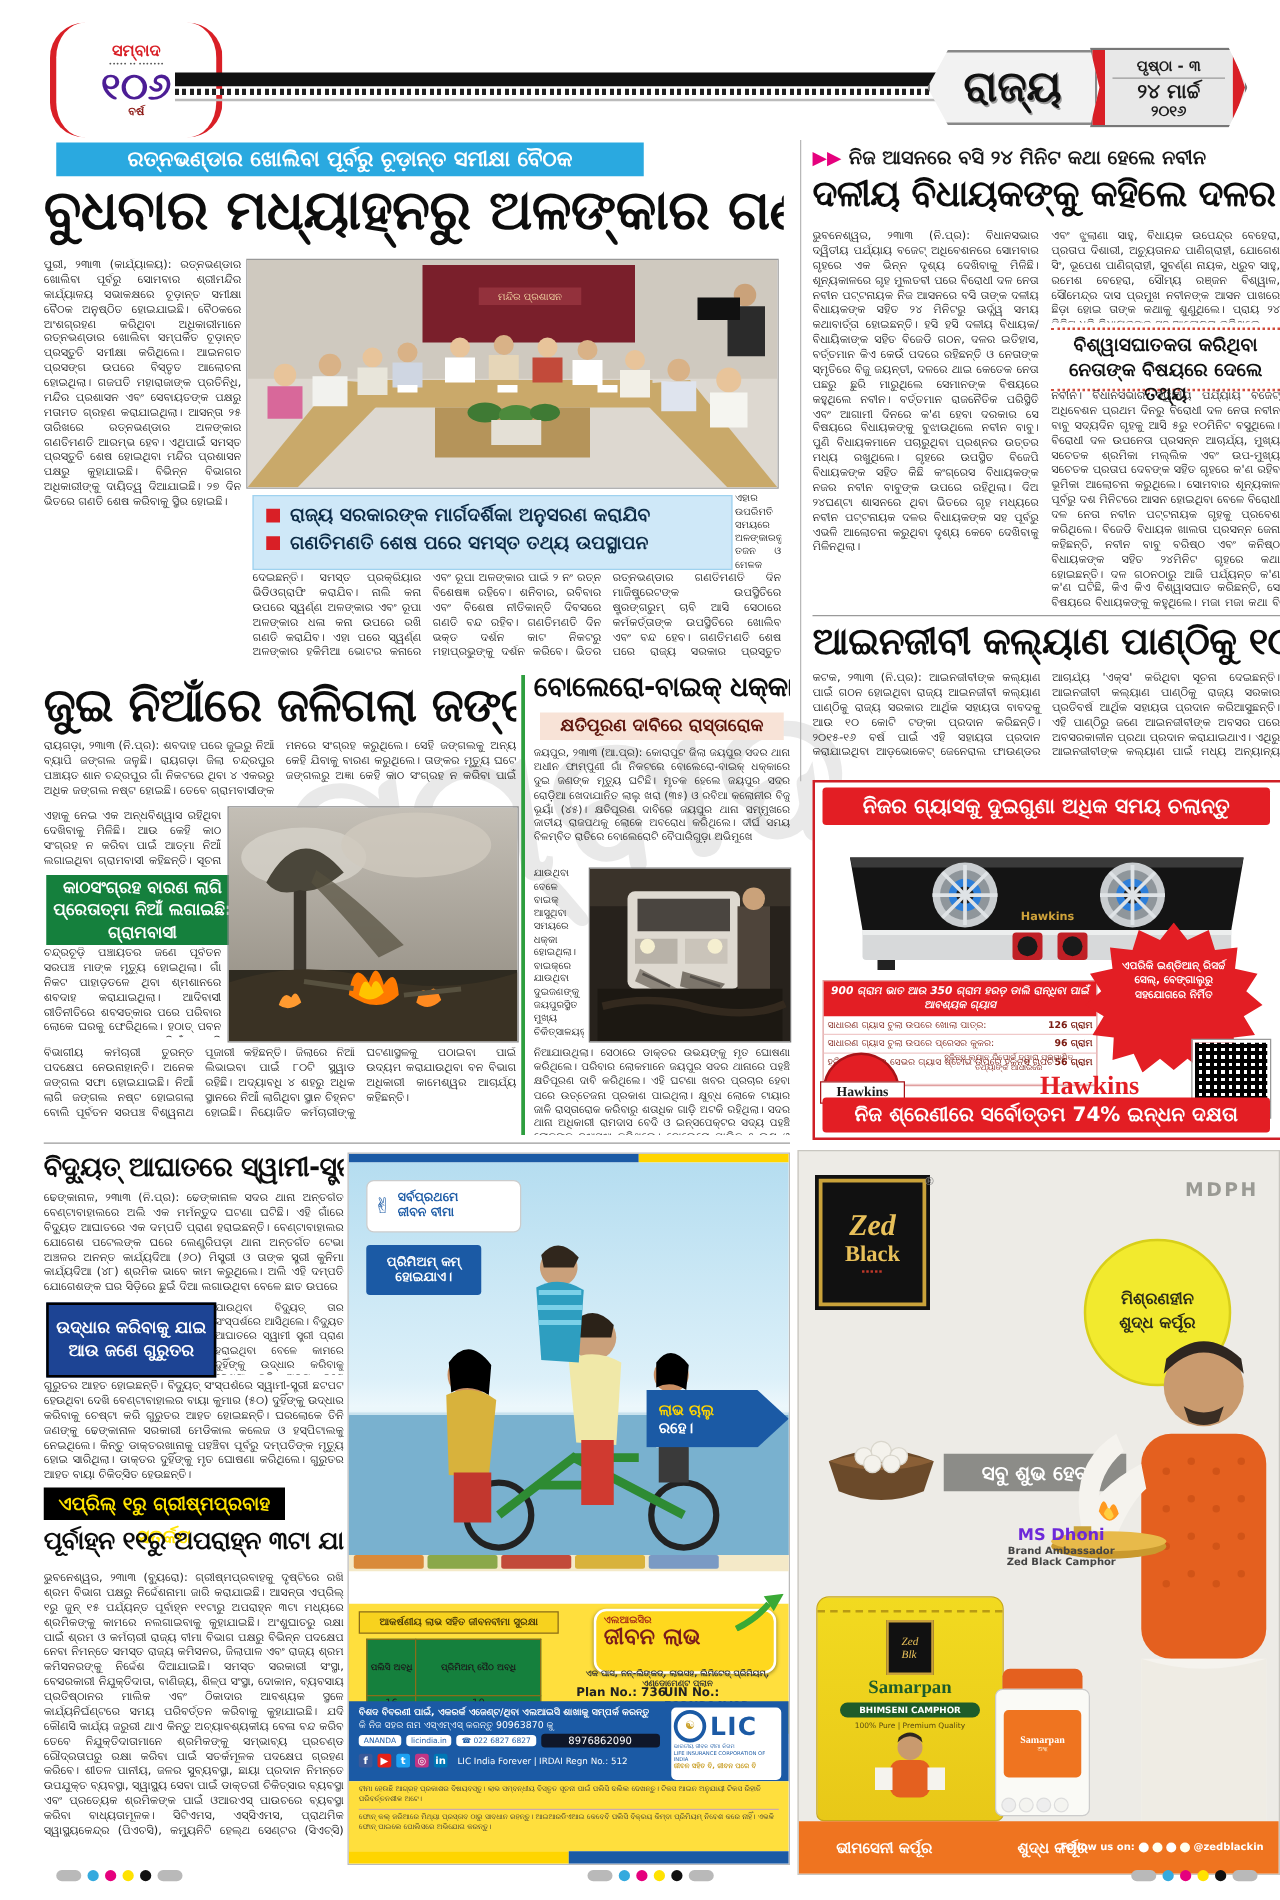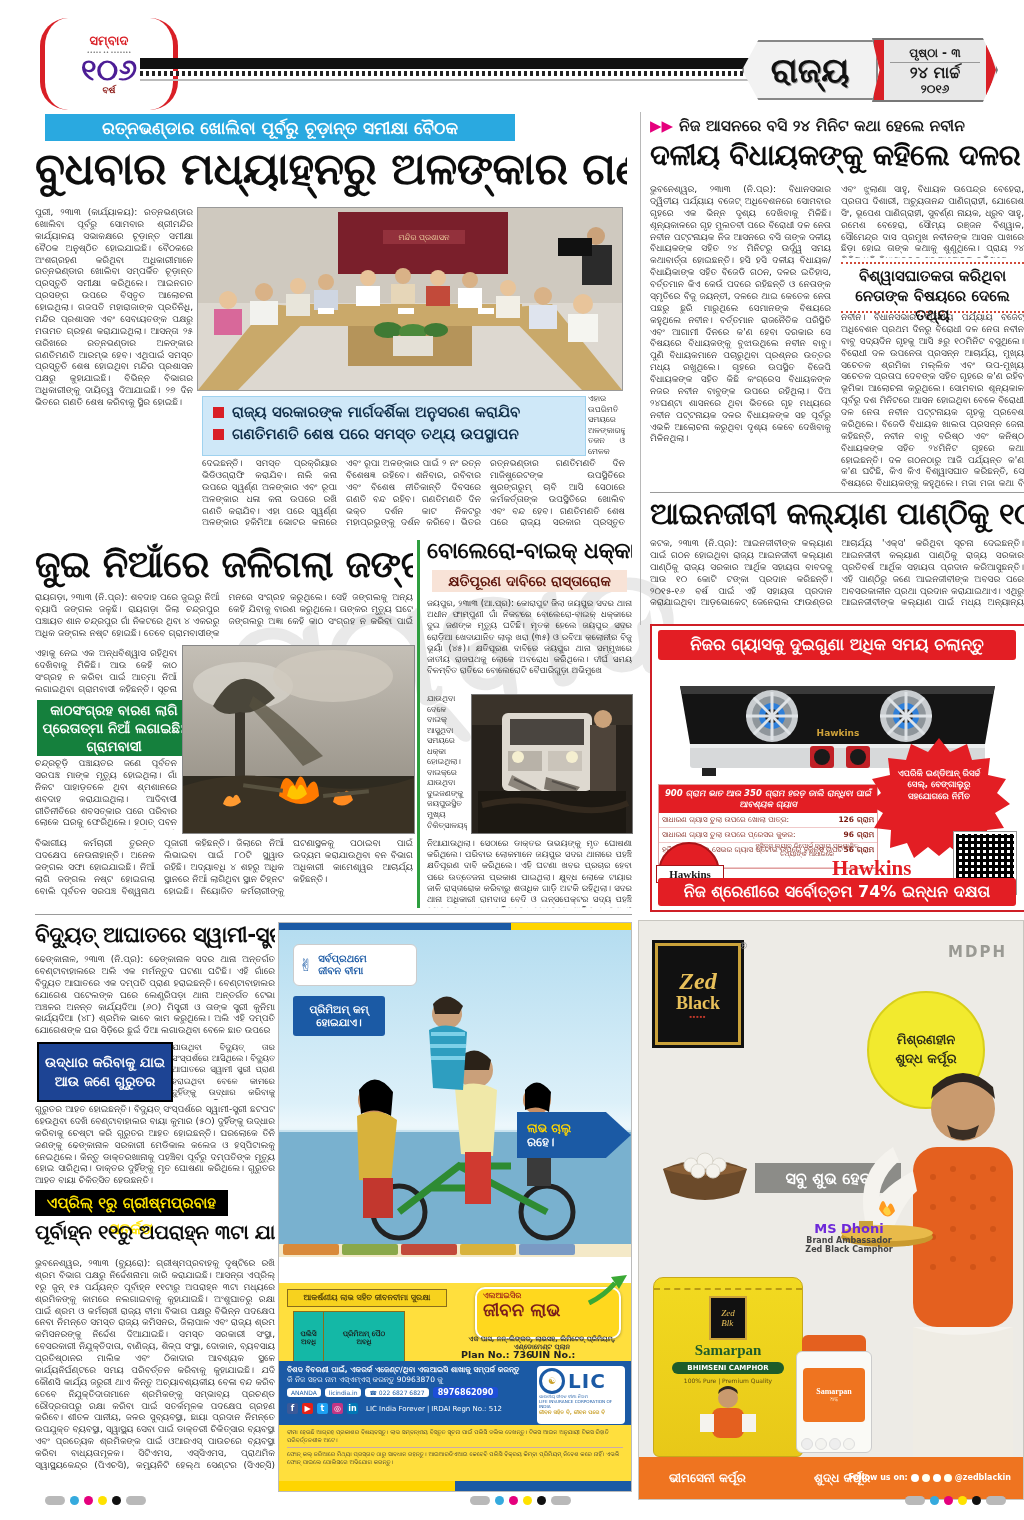--- a/index.html
+++ b/index.html
@@ -373,21 +373,21 @@
     <div class="abs" style="left:0;top:321px;width:352px;height:13px;display:flex;gap:3px;padding-left:4px;background:#f4e9c8;">
       <div style="width:56px;height:11px;background:#d98a3a;border-radius:2px;"></div>
       <div style="width:56px;height:11px;background:#8aa84a;border-radius:2px;"></div>
       <div style="width:56px;height:11px;background:#c24a3a;border-radius:2px;"></div>
       <div style="width:56px;height:11px;background:#d8b23c;border-radius:2px;"></div>
       <div style="width:56px;height:11px;background:#7a9ac4;border-radius:2px;"></div>
     </div>
 
     <div class="abs lic-yellow" style="left:0;top:338px;width:352px;height:104px;margin-top:22px;">
       <div class="abs" style="left:8px;top:6px;width:158px;height:16px;border:1px solid #8a6d1a;background:#f7d21e;font-size:8px;font-weight:bold;text-align:center;line-height:15px;color:#4a3a08;">ଆକର୍ଷଣୀୟ ଲାଭ ସହିତ ଜୀବନବୀମା ସୁରକ୍ଷା</div>
-      <table style="position:absolute;left:14px;top:28px;width:112px;border-collapse:collapse;font-size:8px;text-align:center;background:#14b8a6;">
+      <table style="position:absolute;left:14px;top:28px;width:140px;border-collapse:collapse;font-size:8px;text-align:center;background:#15803d;">
         <tbody>
             <tr>
           <th style="border:1px solid #8a6d1a;padding:2px;font-size:7px;">ପଲିସି ଅବଧି</th>
           <th style="border:1px solid #8a6d1a;padding:18px;font-size:7px;">ପ୍ରିମିଅମ୍ ପୈଠ ଅବଧି</th>
         </tr>
         <tr>
               <td style="border:1px solid #8a6d1a;">16</td>
               <td style="border:1px solid #8a6d1a;">10</td>
             </tr>
         <tr>
@@ -416,21 +416,21 @@
       <div class="abs" style="left:180px;top:80px;width:168px;font-size:6.3px;color:#222;">• <span>ପ୍ରବେଶ ପାଇଁ ସର୍ବନିମ୍ନ ବୟସ : 8 ବର୍ଷ</span><br>• <span>ପ୍ରବେଶ ପାଇଁ ସର୍ବାଧିକ ବୟସ : ପଲିସି ଅବଧି 25/21/16 ବର୍ଷ ପାଇଁ 50/54/59 ବର୍ଷ</span></div>
     </div>
 
     <div class="abs lic-blue" style="left:0;top:438px;width:352px;height:64px;color:#fff;">
       <div class="abs" style="left:8px;top:4px;width:250px;font-size:7.5px;font-weight:bold;">ବିଶଦ ବିବରଣୀ ପାଇଁ, ଏକରର୍କ ଏଜେଣ୍ଟ/ଥିବା ଏଲଆଇସି ଶାଖାକୁ ସମ୍ପର୍କ କରନ୍ତୁ</div>
       <div class="abs" style="left:8px;top:14px;width:250px;font-size:7.5px;">କି ନିଜ ସହର ନାମ ଏସ୍ଏମ୍ଏସ୍ କରନ୍ତୁ 90963870 କୁ</div>
       <div class="abs" style="left:8px;top:26px;display:flex;gap:4px;align-items:center;">
         <span style="background:#fff;color:#1b5aa5;font-size:6px;border-radius:3px;padding:1px 4px;">ANANDA</span>
         <span style="background:#fff;color:#1b5aa5;font-size:6px;border-radius:3px;padding:1px 4px;">licindia.in</span>
         <span style="background:#fff;color:#1b5aa5;font-size:6px;border-radius:3px;padding:1px 4px;">☎ 022 6827 6827</span>
-        <span style="background:#1d4ed8;color:#fff;font-size:8px;font-weight:bold;border-radius:3px;padding:1px 5px;">8976862090</span>
+        <span style="background:#0f172a;color:#fff;font-size:8px;font-weight:normal;border-radius:3px;padding:1px 22px;">8976862090</span>
       </div>
       <div class="abs" style="left:8px;top:42px;display:flex;gap:2px;align-items:center;font-size:7px;">
         <span class="sns" style="background:#3b5998;">f</span>
         <span class="sns" style="background:#e62117;">▶</span>
         <span class="sns" style="background:#1da1f2;">t</span>
         <span class="sns" style="background:#c13584;">◎</span>
         <span class="sns" style="background:#0077b5;">in</span>
         <span style="margin-left:4px;">LIC India Forever</span>
         <span>|</span>
         <span>IRDAI Regn No.: 512</span>

